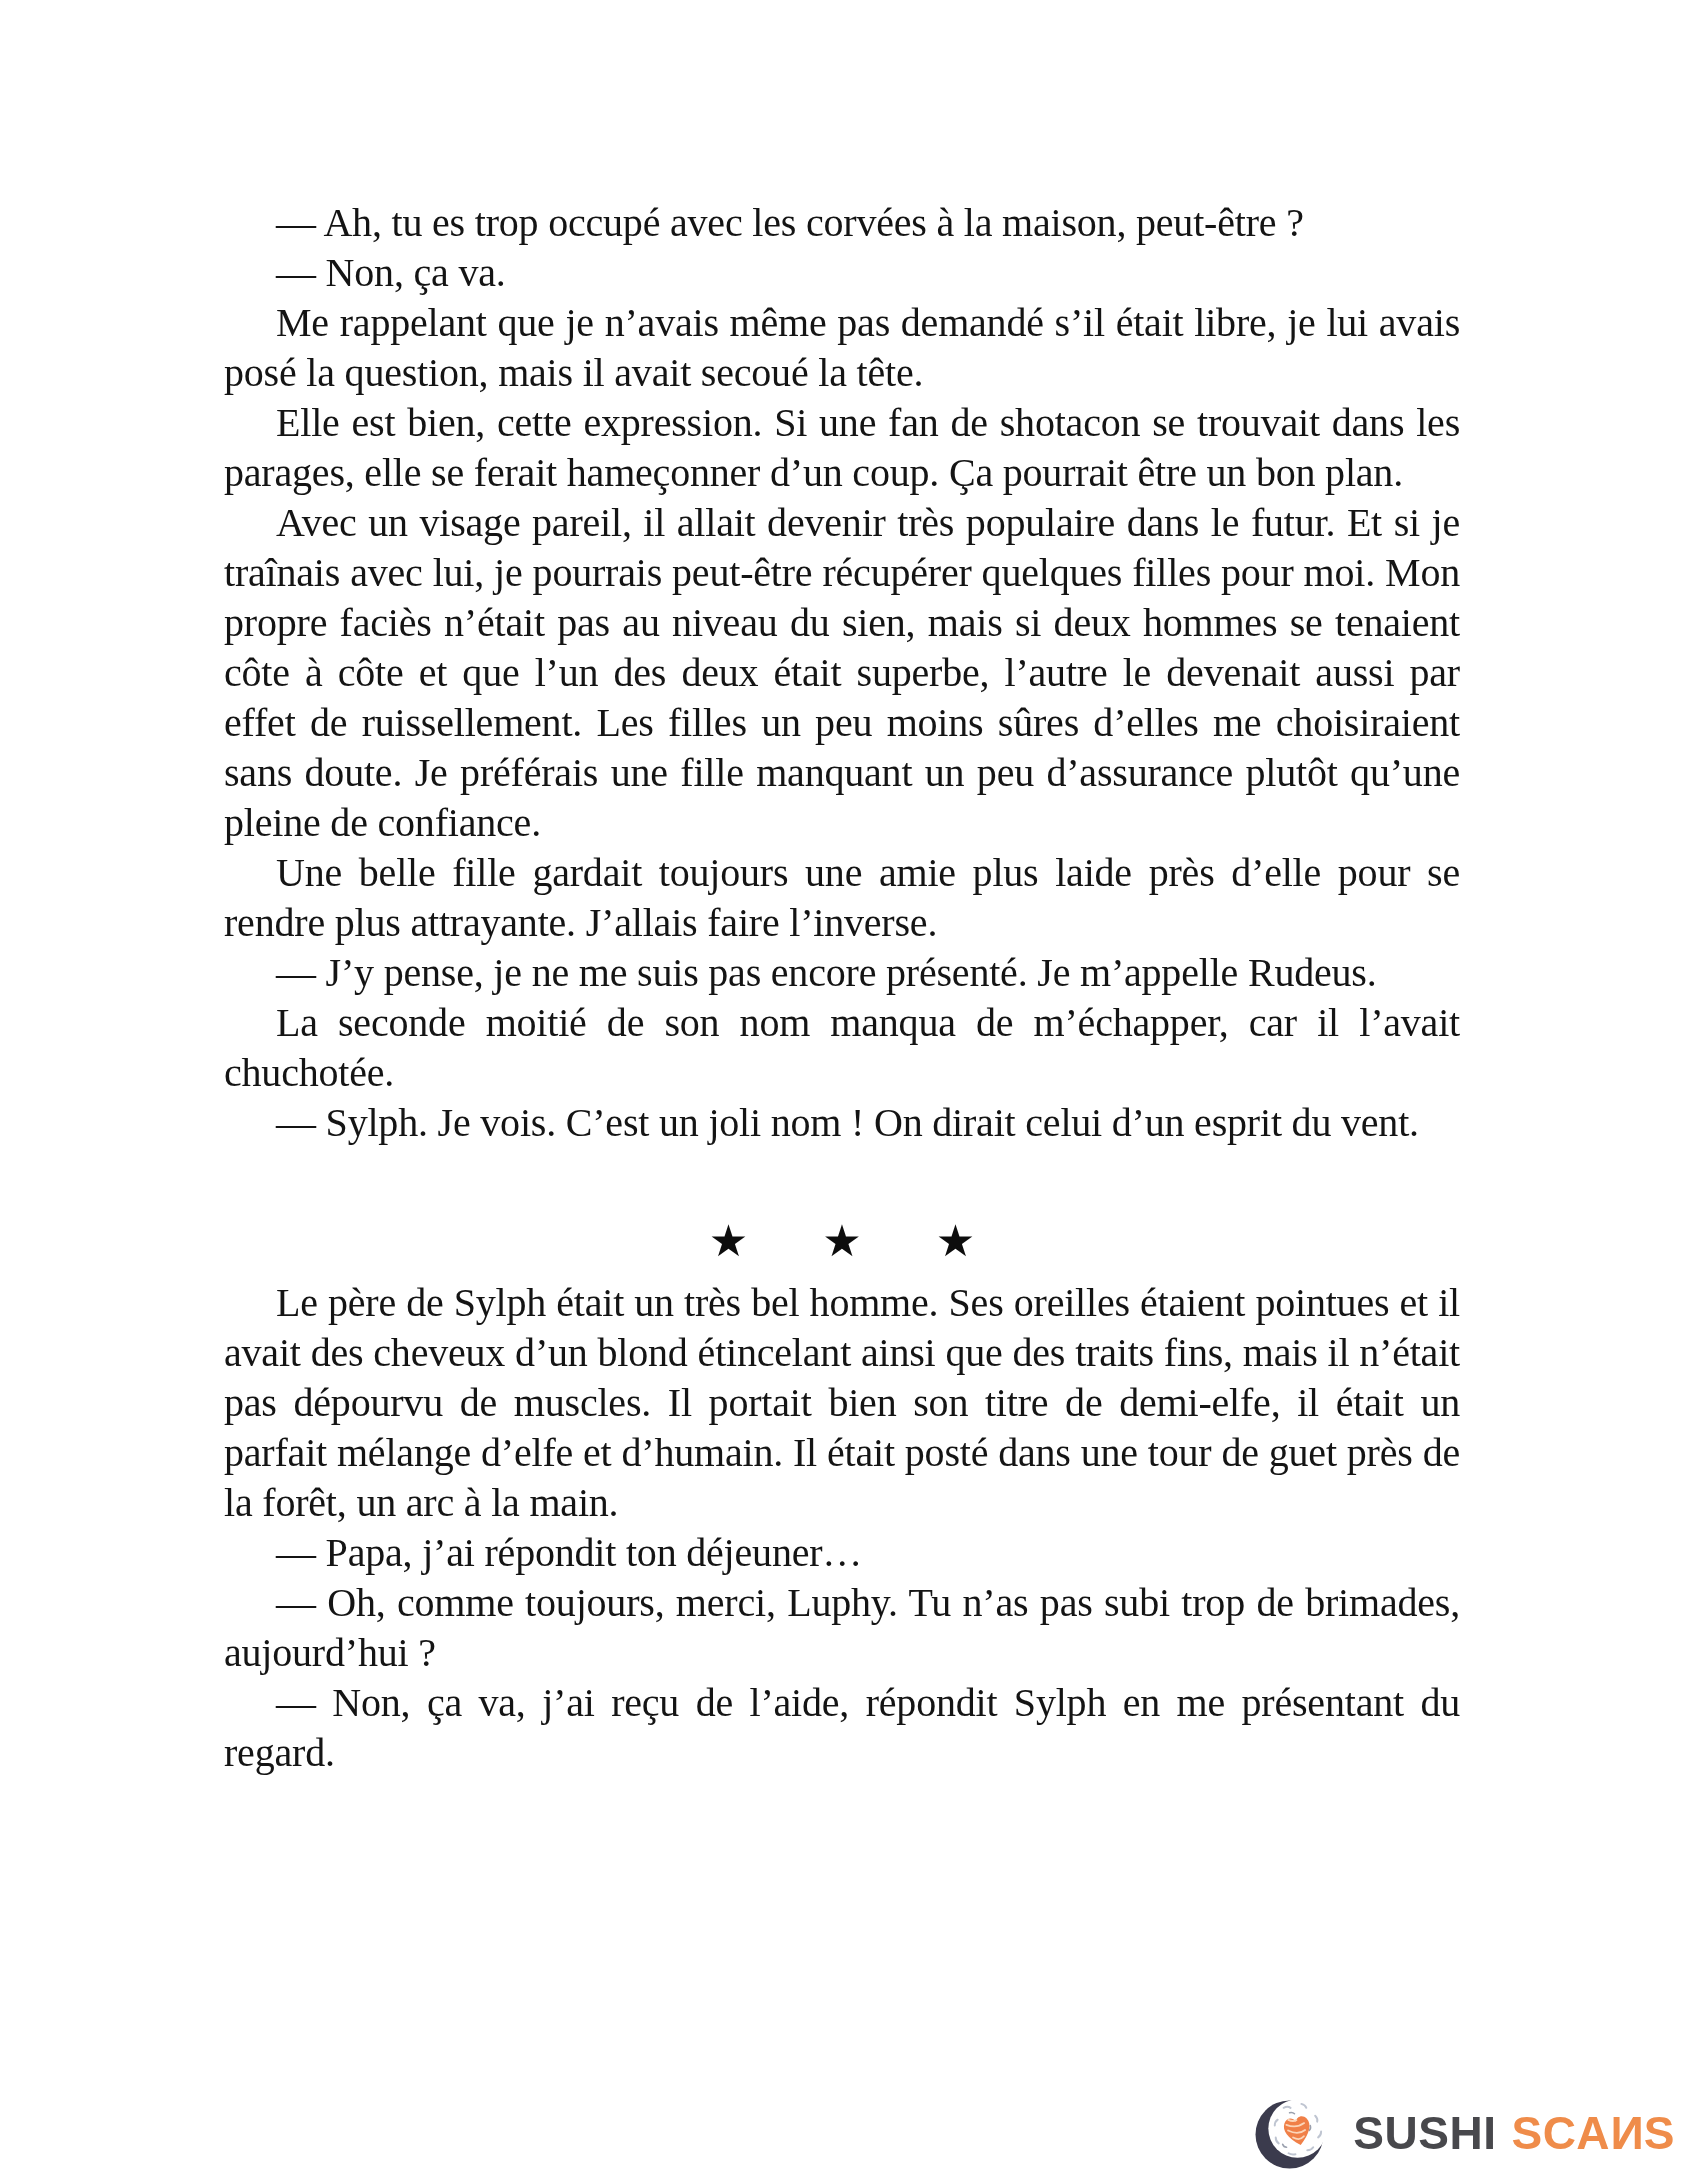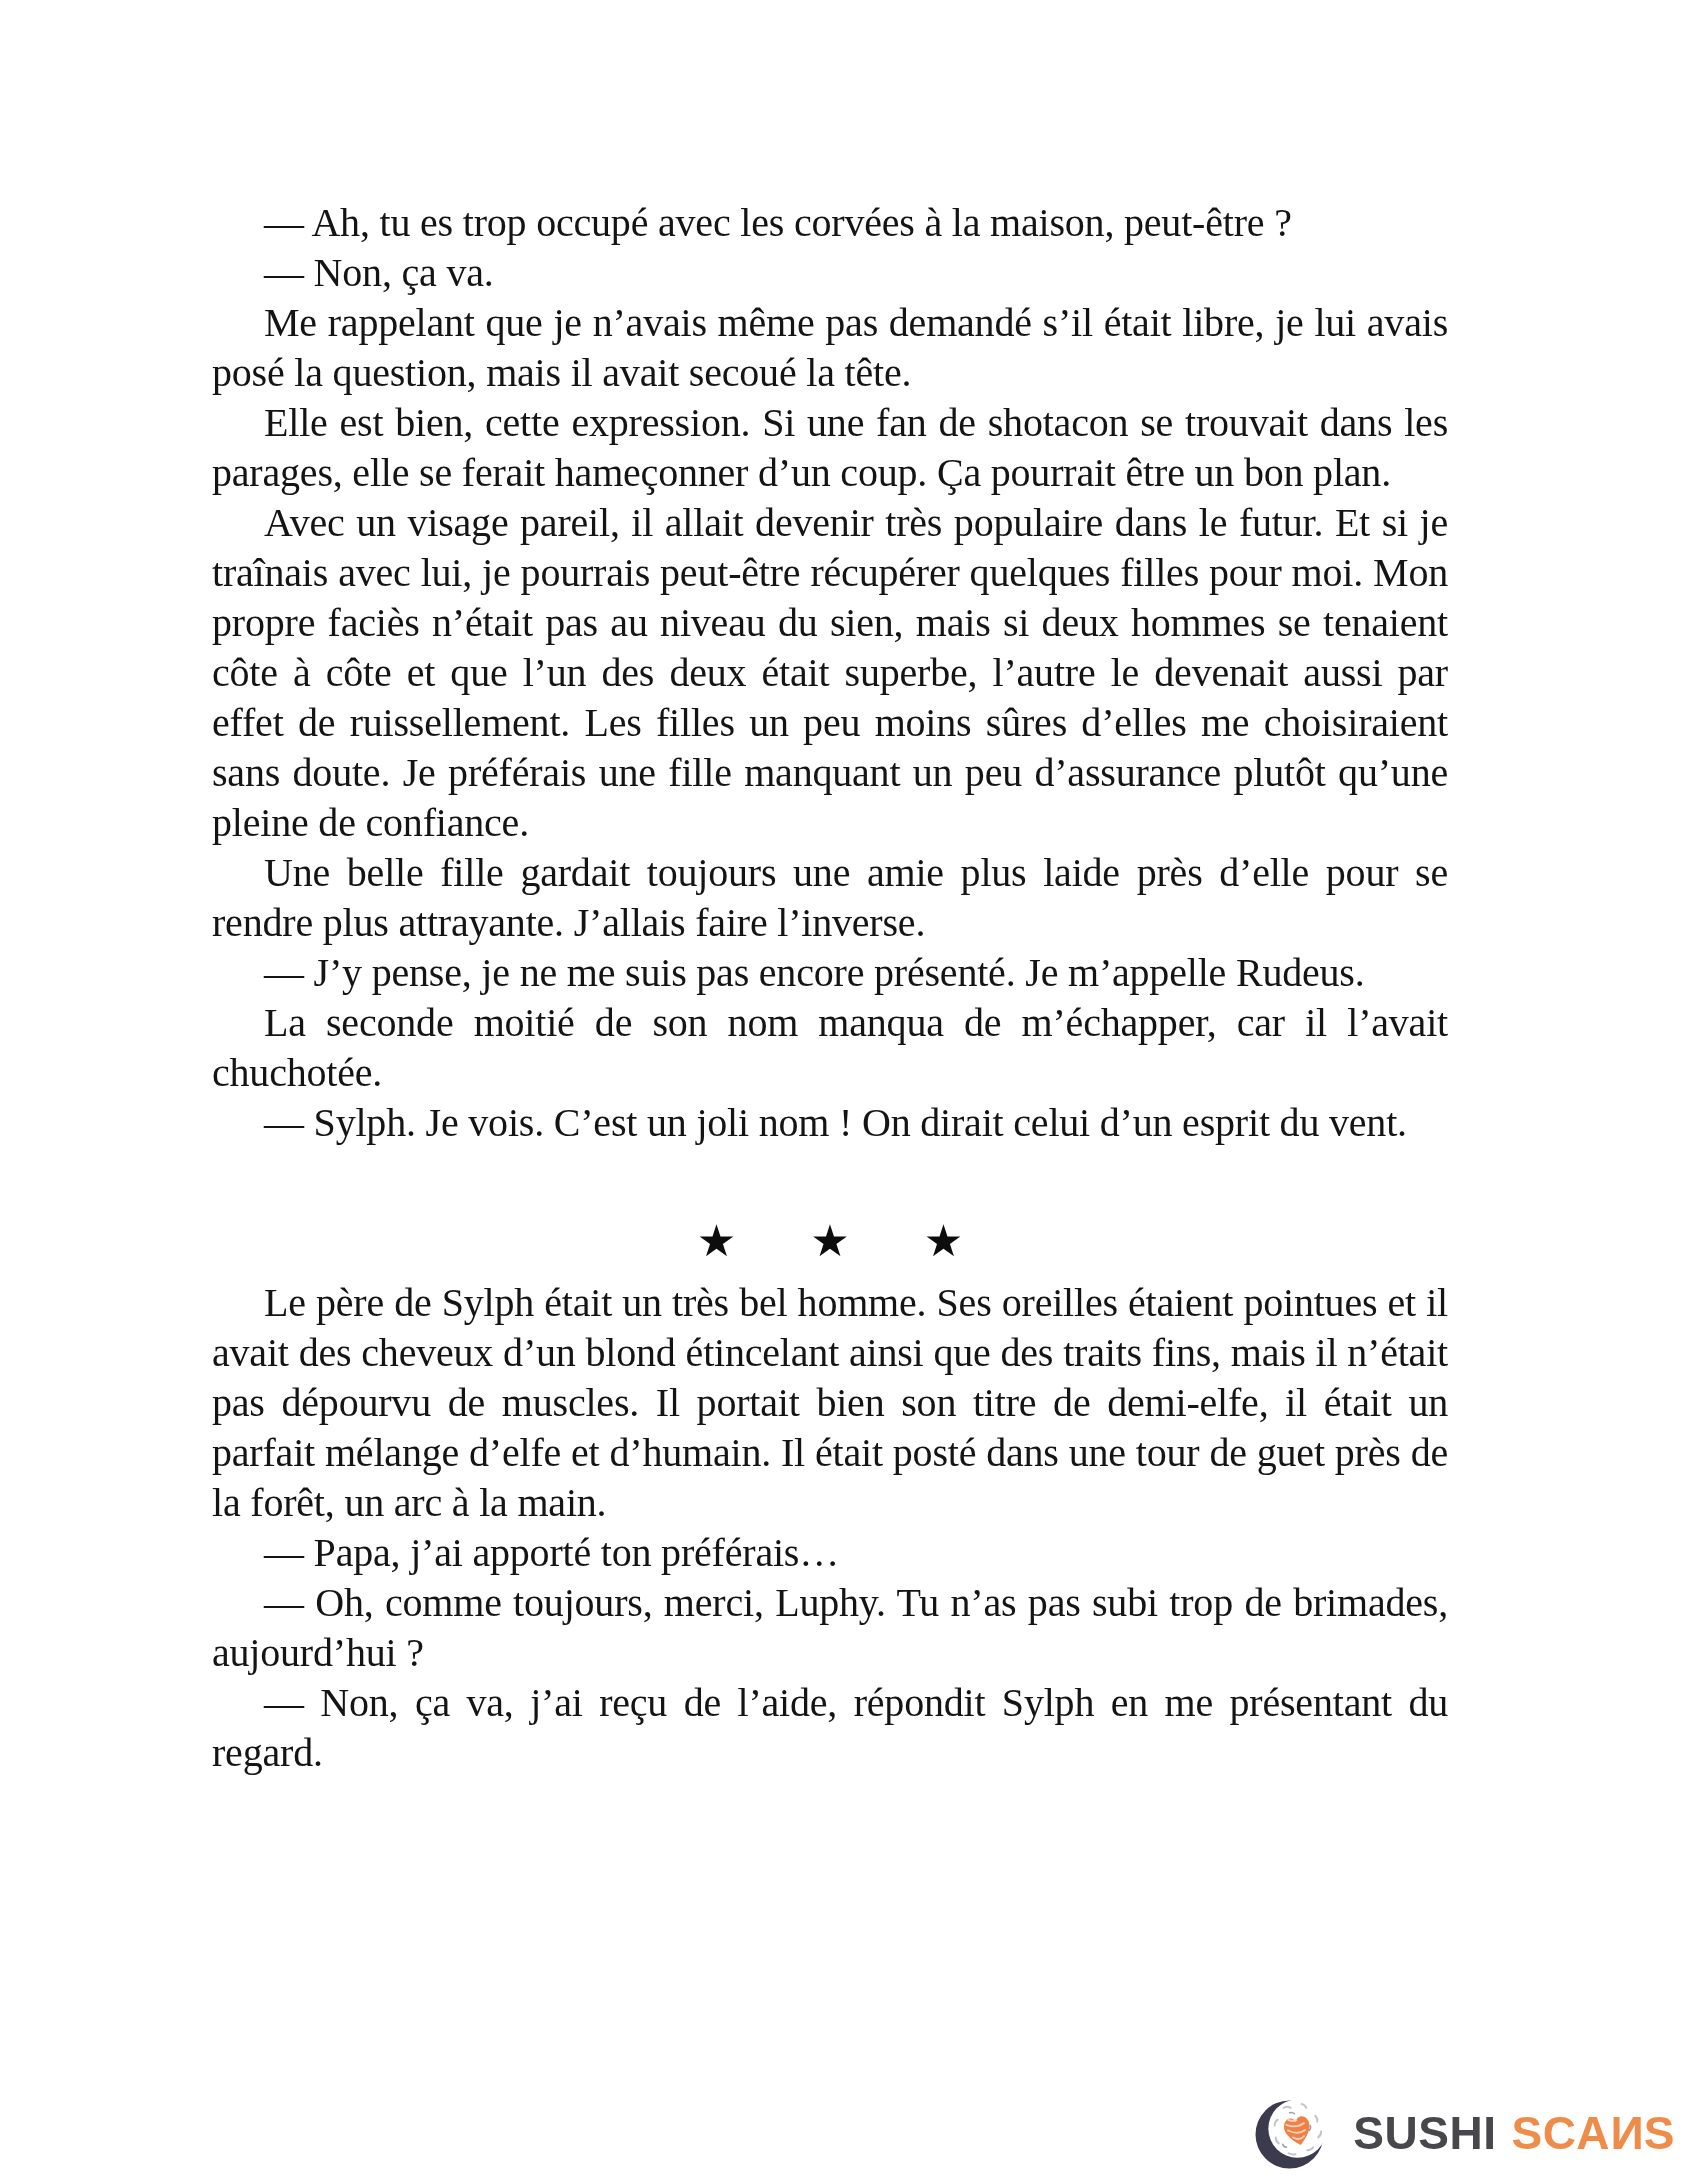--- a/index.html
+++ b/index.html
@@ -58,33 +58,33 @@
   .word-sushi { color: #48484c; margin-right: 15px; text-align: center; }
   .word-scans { color: #ef8c4a; }
   .mirror {
     display: inline-block;
     transform: scaleX(-1);
   }
 </style>
 </head>
 <body style="background: rgb(255, 255, 255);">
 
-<main class="text-block" id="text-block" style="color: rgb(20, 20, 20);">
+<main class="text-block" id="text-block" style="color: rgb(20, 20, 20); margin-left: 12px;">
     <p class="normal">— Ah, tu es trop occupé avec les corvées à la maison, peut-être ?</p>
     <p class="normal">— Non, ça va.</p>
     <p class="normal">Me rappelant que je n’avais même pas demandé s’il était libre, je lui avais posé la question, mais il avait secoué la tête.</p>
     <p class="italic">Elle est bien, cette expression. Si une fan de shotacon se trouvait dans les parages, elle se ferait hameçonner d’un coup. Ça pourrait être un bon plan.</p>
     <p class="normal">Avec un visage pareil, il allait devenir très populaire dans le futur. Et si je traînais avec lui, je pourrais peut-être récupérer quelques filles pour moi. Mon propre faciès n’était pas au niveau du sien, mais si deux hommes se tenaient côte à côte et que l’un des deux était superbe, l’autre le devenait aussi par effet de ruissellement. Les filles un peu moins sûres d’elles me choisiraient sans doute. Je préférais une fille manquant un peu d’assurance plutôt qu’une pleine de confiance.</p>
     <p class="normal">Une belle fille gardait toujours une amie plus laide près d’elle pour se rendre plus attrayante. J’allais faire l’inverse.</p>
     <p class="normal">— J’y pense, je ne me suis pas encore présenté. Je m’appelle Rudeus.</p>
     <p class="normal">La seconde moitié de son nom manqua de m’échapper, car il l’avait chuchotée.</p>
     <p class="normal">— Sylph. Je vois. C’est un joli nom ! On dirait celui d’un esprit du vent.</p>
     <div class="separator"><span class="star">★</span><span class="star">★</span><span class="star">★</span></div>
     <p class="normal">Le père de Sylph était un très bel homme. Ses oreilles étaient pointues et il avait des cheveux d’un blond étincelant ainsi que des traits fins, mais il n’était pas dépourvu de muscles. Il portait bien son titre de demi-elfe, il était un parfait mélange d’elfe et d’humain. Il était posté dans une tour de guet près de la forêt, un arc à la main.</p>
-    <p class="normal">— Papa, j’ai apporté ton préférais…</p>
+    <p class="normal">— Papa, j’ai répondit ton déjeuner…</p>
     <p class="normal">— Oh, comme toujours, merci, Luphy. Tu n’as pas subi trop de brimades, aujourd’hui ?</p>
     <p class="normal">— Non, ça va, j’ai reçu de l’aide, répondit Sylph en me présentant du regard.</p>
   </main>
 
 <footer class="logo">
   <svg class="roll" width="77" height="73" viewBox="0 0 78 74" aria-hidden="true">
     <circle cx="36" cy="39" r="34.5" fill="#3b3b4d"></circle>
     <circle cx="44" cy="33" r="29.5" fill="#ffffff"></circle>
 
     <g fill="none" stroke="#bfc5d1" stroke-width="2" stroke-linecap="round">

